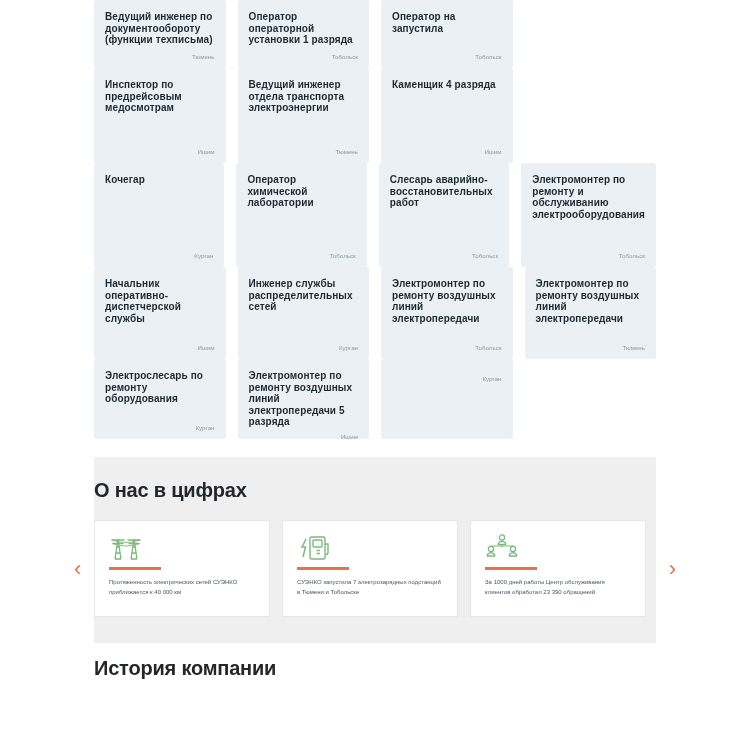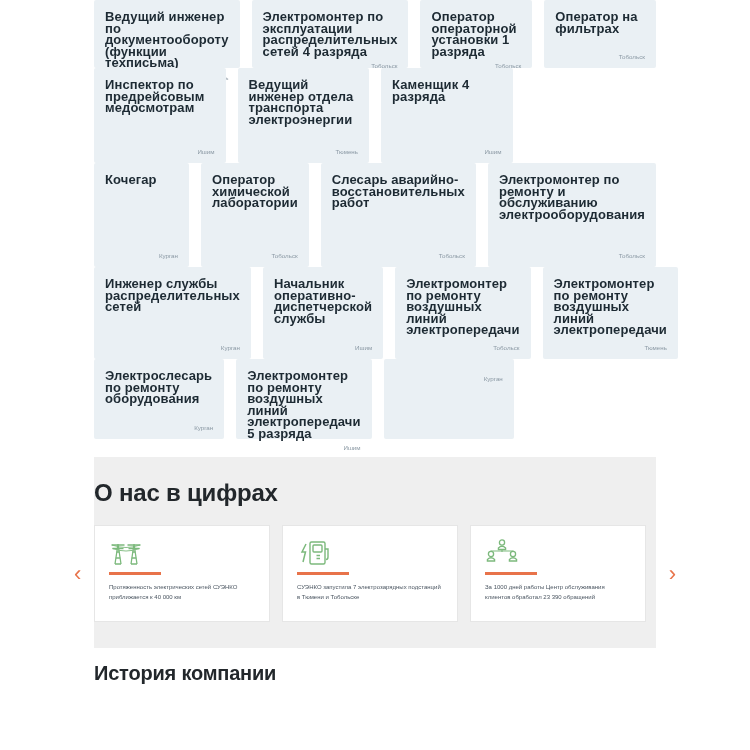--- a/index.html
+++ b/index.html
@@ -43,21 +43,21 @@
     justify-content: space-between;
     cursor: pointer;
   }
   .vac-row-0 .vac-card { height: 68px; }
   .vac-row-1 .vac-card { height: 95px; }
   .vac-row-2 .vac-card { height: 104px; }
   .vac-row-3 .vac-card { height: 92px; }
   .vac-row-4 .vac-card { height: 80px; }
 
   .vac-title {
-    font-size: 13px;
+    font-size: 10px;
     line-height: 11.5px;
     color: #1d2a33;
     font-weight: 600;
     letter-spacing: 0.1px;
   }
   .vac-city {
     font-size: 6.2px;
     line-height: 9px;
     color: #8b99a4;
     text-align: right;
@@ -69,21 +69,21 @@
   
   .numbers {
     margin: 18px 94px 0 94px;
     background: #efefef;
     padding: 22px 0 26px 0;
     position: relative;
     width: 562px;
     box-sizing: border-box;
   }
   .numbers-title {
-    font-size: 24px;
+    font-size: 20px;
     font-weight: 700;
     color: #22272b;
     margin: 0 0 18px 0;
     padding-left: 0;
     letter-spacing: -0.2px;
   }
   .numbers-inner {
     padding: 0 0 0 0;
   }
   .stats-row {
@@ -150,29 +150,25 @@
 <div class="page">
 
   <section class="vacancies">
 
     <div class="vac-grid vac-row-0">
       <div class="vac-card">
         <div class="vac-title">Ведущий инженер по документообороту (функции техписьма)</div>
         <div class="vac-city">Тюмень</div>
       </div>
       <div class="vac-card">
-        <div class="vac-title">Электромонтер по эксплуатации распределительных сетей 4 разряда</div>
-        <div class="vac-city">Тобольск</div>
-      </div>
-      <div class="vac-card">
         <div class="vac-title">Оператор операторной установки 1 разряда</div>
         <div class="vac-city">Тобольск</div>
       </div>
       <div class="vac-card">
-        <div class="vac-title">Оператор на фильтрах</div>
+        <div class="vac-title">Оператор на запустила</div>
         <div class="vac-city">Тобольск</div>
       </div>
     </div>
 
     <div class="vac-grid vac-row-1">
       <div class="vac-card">
         <div class="vac-title">Инспектор по предрейсовым медосмотрам</div>
         <div class="vac-city">Ишим</div>
       </div>
       <div class="vac-card">
@@ -199,26 +195,26 @@
         <div class="vac-city">Тобольск</div>
       </div>
       <div class="vac-card">
         <div class="vac-title">Электромонтер по ремонту и обслуживанию электрооборудования</div>
         <div class="vac-city">Тобольск</div>
       </div>
     </div>
 
     <div class="vac-grid vac-row-3">
       <div class="vac-card">
+        <div class="vac-title">Начальник оперативно-диспетчерской службы</div>
+        <div class="vac-city">Ишим</div>
+      </div>
+      <div class="vac-card">
         <div class="vac-title">Инженер службы распределительных сетей</div>
         <div class="vac-city">Курган</div>
-      </div>
-      <div class="vac-card">
-        <div class="vac-title">Начальник оперативно-диспетчерской службы</div>
-        <div class="vac-city">Ишим</div>
       </div>
       <div class="vac-card">
         <div class="vac-title">Электромонтер по ремонту воздушных линий электропередачи</div>
         <div class="vac-city">Тобольск</div>
       </div>
       <div class="vac-card">
         <div class="vac-title">Электромонтер по ремонту воздушных линий электропередачи</div>
         <div class="vac-city">Тюмень</div>
       </div>
     </div>

